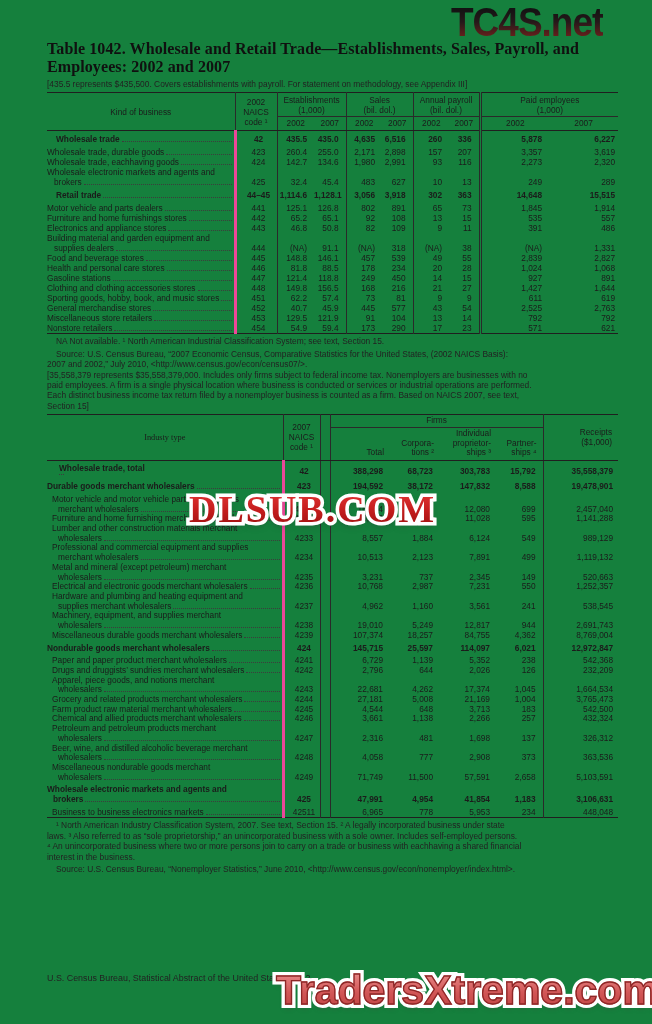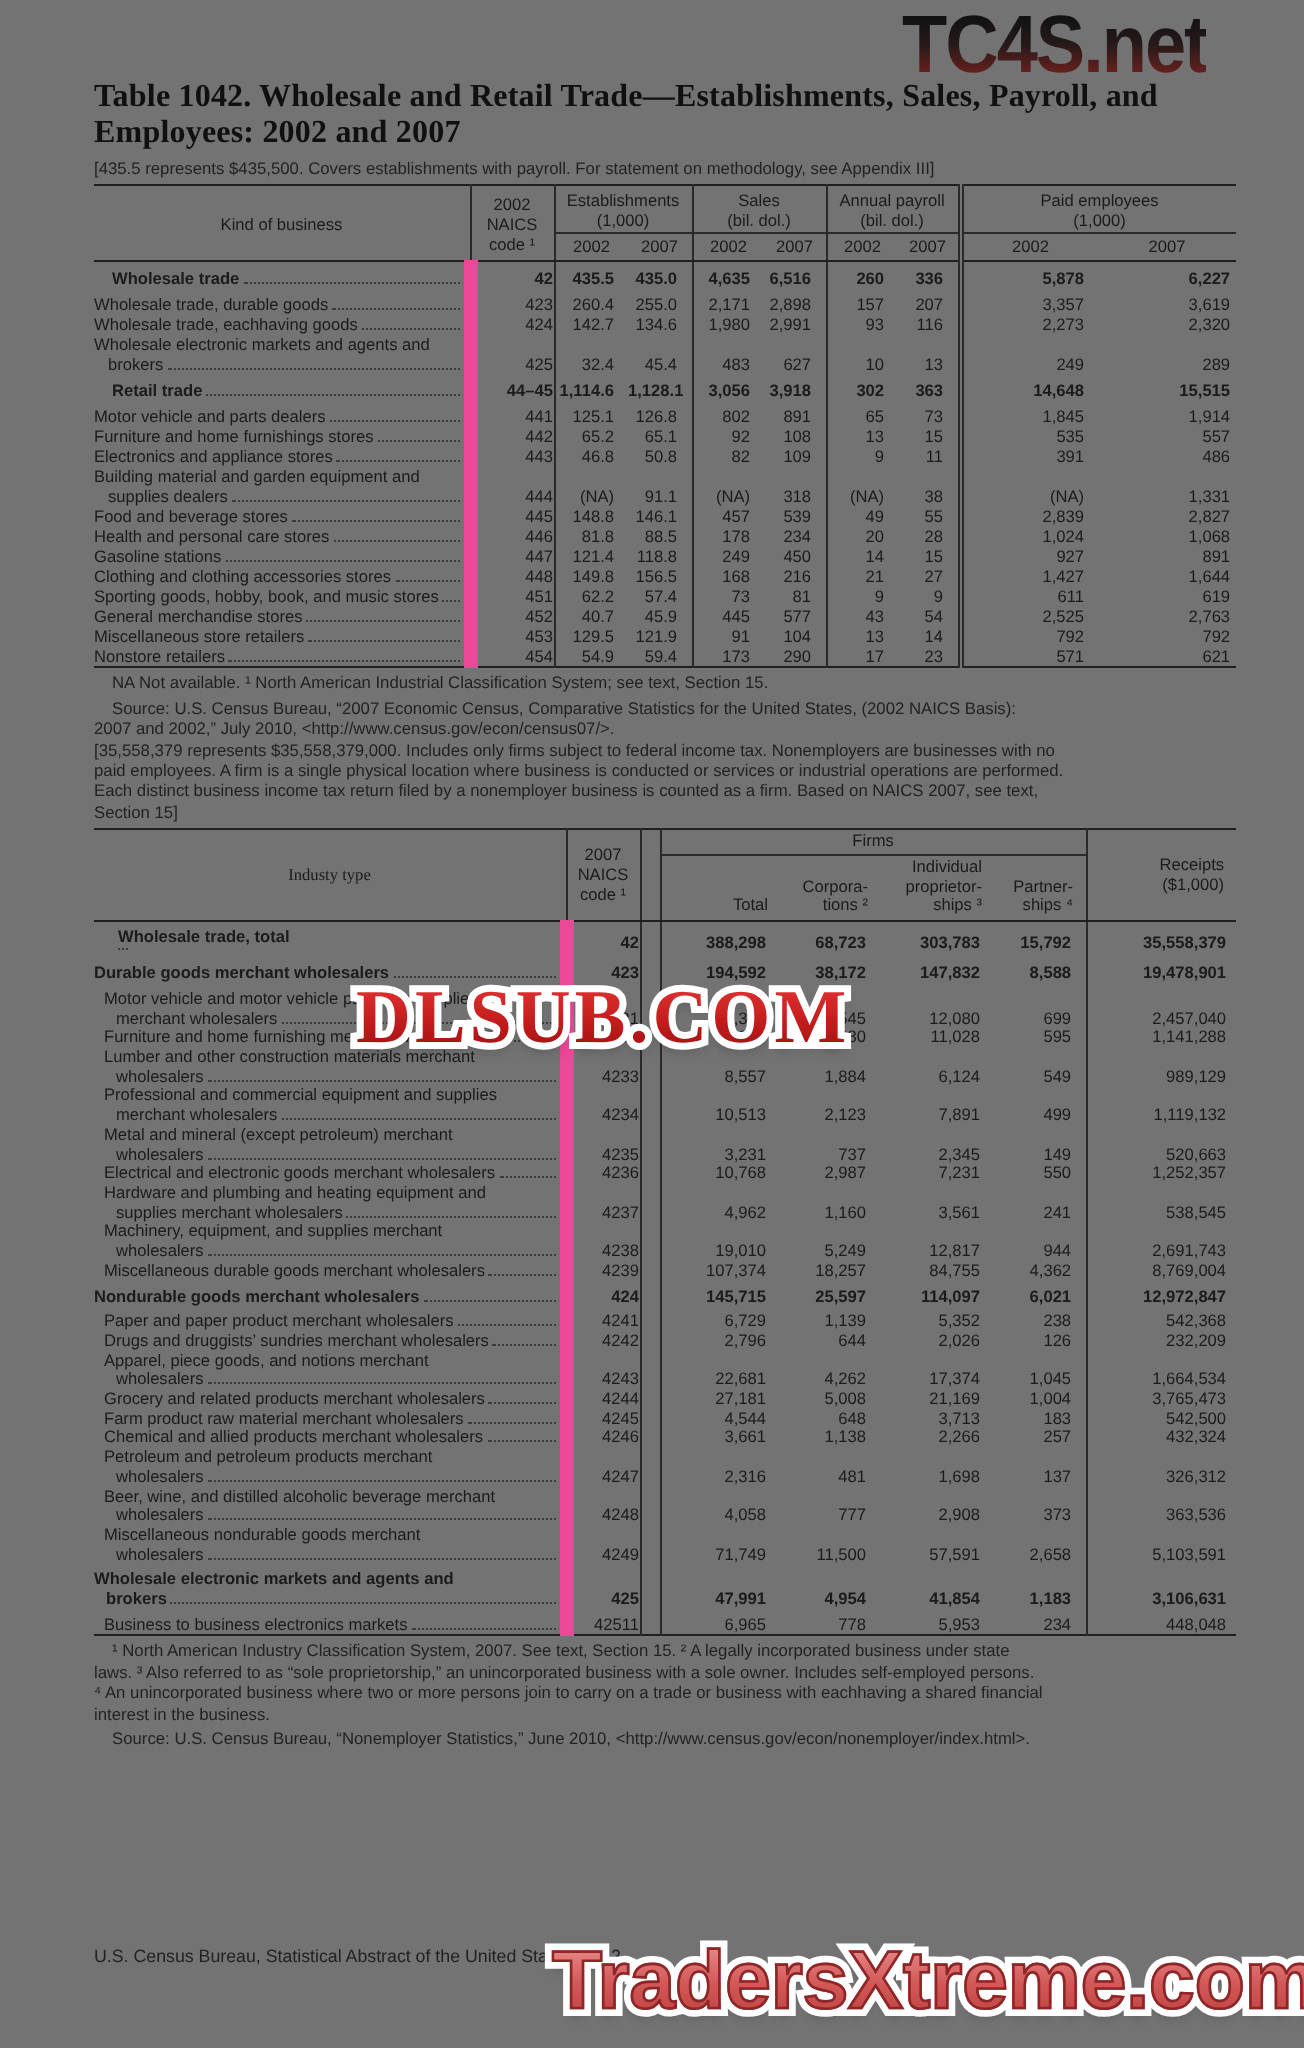--- a/index.html
+++ b/index.html
@@ -1,16 +1,16 @@
 <!DOCTYPE html>
 <html><head>
 <meta charset="utf-8">
 <style>
   html,body{margin:0;padding:0;}
-  .stage{position:relative;width:652px;height:1024px;background:#737373;overflow:hidden;
+  .stage{position:relative;width:652px;height:1024px;background:#15803d;overflow:hidden;
          font-family:"Liberation Sans",sans-serif;color:#1b1b1b;}
   .page{position:absolute;left:47px;top:40px;width:571px;}
   h1.ttl{font-family:"Liberation Serif",serif;font-weight:bold;font-size:16px;line-height:18px;
          margin:0 0 3px 0;color:#101010;letter-spacing:.1px;}
   .bracket{font-size:8.4px;line-height:10.4px;margin:0 0 3px 0;color:#222;white-space:pre-line;}
   .fn{font-size:8.4px;line-height:10.4px;margin:2px 0 0 0;color:#222;white-space:pre-line;text-indent:9px;}
   table{border-collapse:collapse;table-layout:fixed;width:571px;
         border-top:1.5px solid #1f1f1f;border-bottom:1.5px solid #1f1f1f;margin:0;}
   th,td{font-size:8.3px;line-height:10px;padding:0;font-weight:normal;vertical-align:bottom;}
   thead th{vertical-align:middle;}
@@ -24,21 +24,21 @@
   .kind,.naicsH{border-bottom:1.4px solid #1f1f1f;}
   .yrRow th{border-bottom:1.4px solid #1f1f1f;text-align:center;padding:1px 0 2px 0;}
   .y2,.y4{border-left:1px solid #2a2a2a;}
   .y6{border-left:3px double #2a2a2a;}
   .pre{white-space:pre-line;}
   
   td.lbl{text-align:left;}
   .ll{display:flex;align-items:baseline;}
   .ll .t{white-space:nowrap;}
   .leader{flex:1 1 auto;min-width:5px;margin:0 2px 1.5px 2px;border-bottom:1.3px dotted #3c3c3c;}
-  td.code{text-align:right;padding-left:4px;border-left:7px solid #ec4899;border-right:1px solid #2a2a2a;}
+  td.code{text-align:center;padding-left:4px;border-left:3px solid #ec4899;border-right:1px solid #2a2a2a;}
   td.n{text-align:right;padding-right:7px;}
   td.c2,td.c4{border-left:1px solid #2a2a2a;}
   td.c6{border-left:3px double #2a2a2a;}
   td.c7{padding-right:3px;}
   tr.b td{font-weight:bold;padding-top:3px;padding-bottom:3px;}
   tr.b .leader{border-bottom-width:1.6px;}
   
   .t1043{margin-top:2px;}
   .indH{text-align:center;border-bottom:1.4px solid #1f1f1f;font-family:Liberation Serif, serif;}
   .naicsH2{text-align:center;border-left:1px solid #2a2a2a;border-right:1px solid #2a2a2a;border-bottom:1.4px solid #1f1f1f;}
@@ -52,21 +52,21 @@
   .runhead{position:absolute;top:948px;left:0;width:625px;text-align:right;
            font-family:"Liberation Serif",serif;font-size:13px;color:#151515;}
   .runhead .pg{margin-left:13px;}
   .credit{position:absolute;top:973px;left:47px;font-size:8.9px;color:#222;}
   
   .wm{position:absolute;white-space:nowrap;pointer-events:none;}
   .wm-top{top:2px;left:451px;font-weight:900;font-size:37px;letter-spacing:-1px;transform:scaleY(1.1);
           background:linear-gradient(180deg,#121212 18%,#26191a 48%,#63201c 78%,#7c2a23);
           -webkit-background-clip:text;background-clip:text;color:transparent;
           font-family:"Liberation Sans",sans-serif;}
-  .wm-mid{top:487px;left:178px;font-family:"Liberation Serif",serif;font-weight:bold;
+  .wm-mid{top:487px;left:189px;font-family:"Liberation Serif",serif;font-weight:bold;
           font-size:38px;letter-spacing:2px;}
   .wm-mid .back{position:absolute;left:0;top:0;color:#fff;-webkit-text-stroke:7px #fff;
           text-shadow:0 4px 6px rgba(50,50,50,.55),0 0 1px #eee;}
   .wm-mid .front{position:relative;background:linear-gradient(180deg,#e23434 8%,#c51d1d 52%,#9e1010 95%);
           -webkit-background-clip:text;background-clip:text;color:transparent;}
   .wm-bot{top:967px;left:276px;font-family:"Liberation Sans",sans-serif;font-weight:bold;font-size:41px;letter-spacing:0;}
   .wm-bot .back{position:absolute;left:0;top:0;color:#fff;-webkit-text-stroke:8px #fff;
           text-shadow:0 4px 5px rgba(70,60,60,.5);}
   .wm-bot .front{position:relative;background:linear-gradient(180deg,#ea8c8c 10%,#d25757 55%,#bc3e3e);
           -webkit-background-clip:text;background-clip:text;color:transparent;-webkit-text-stroke:1.3px #8d2727;}

